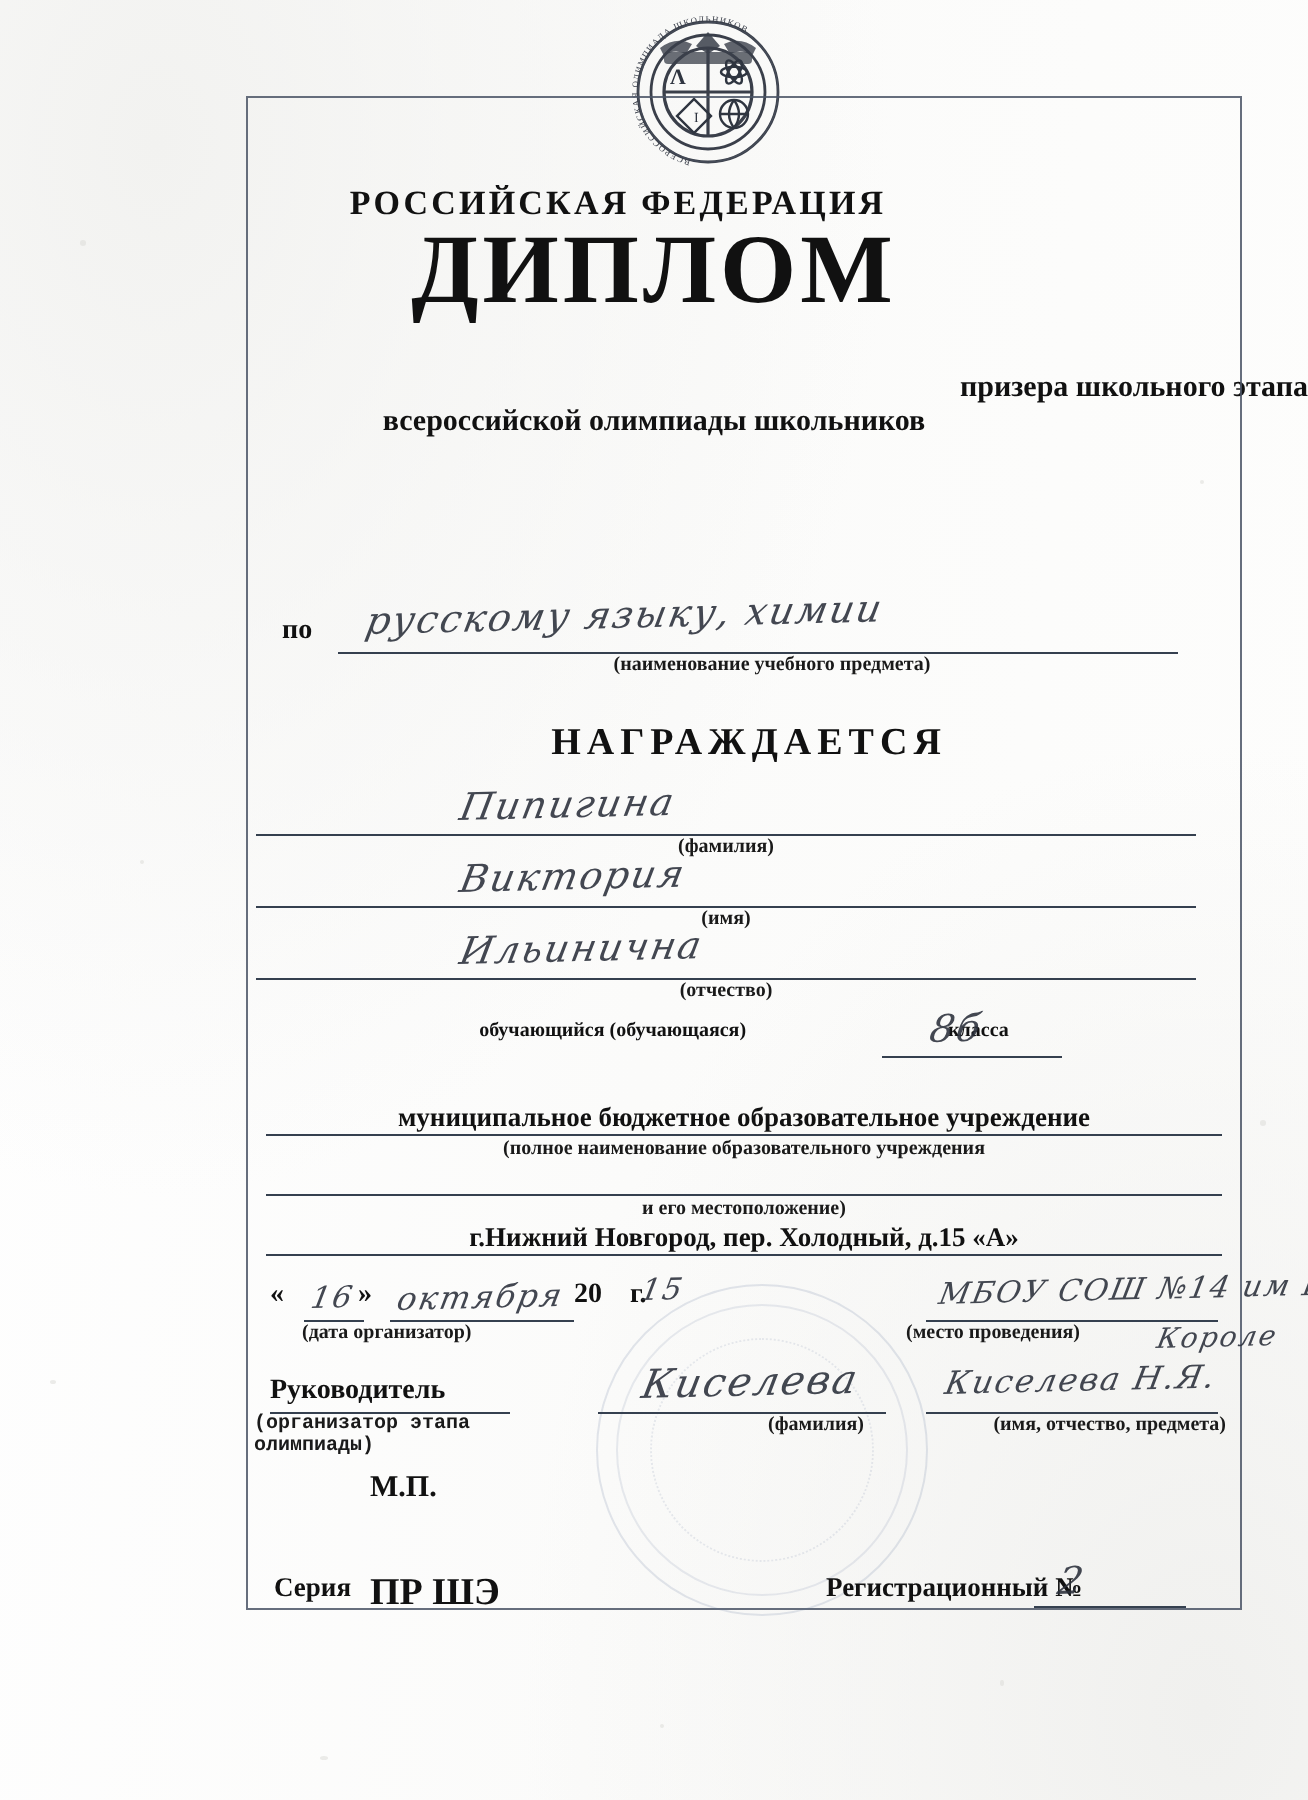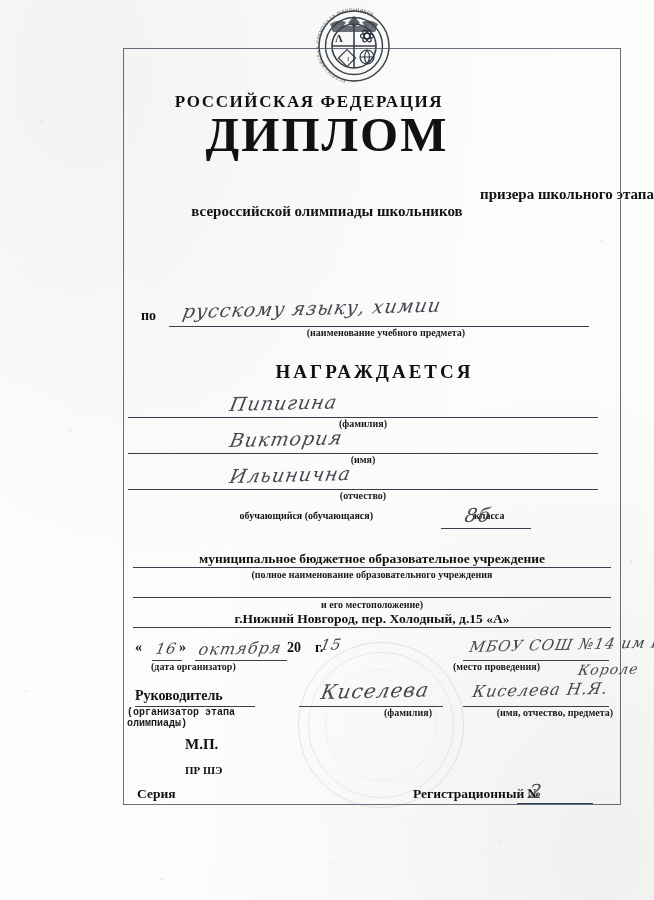--- a/index.html
+++ b/index.html
@@ -122,21 +122,21 @@
     opacity:.6;
   }
   #stamp:before,#stamp:after{
     content:"";position:absolute;border-radius:50%;
     border:1px solid rgba(90,110,150,.22);
   }
   #stamp:before{left:9px;top:9px;right:9px;bottom:9px;}
   #stamp:after{left:26px;top:26px;right:26px;bottom:26px;border-style:dotted;}
   
   #serLabel{position:absolute;left:14px;top:738px;font-weight:bold;font-size:13.5px;}
-  #serVal{position:absolute;left:62px;top:716px;font-weight:bold;font-size:11px;}
+  #serVal{position:absolute;left:62px;top:738px;font-weight:bold;font-size:19px;}
   #regLabel{position:absolute;left:290px;top:738px;font-weight:bold;font-size:13.5px;}
   #regRule{position:absolute;left:394px;top:755px;width:76px;}
   #regHand{position:absolute;left:404px;top:732px;font-size:19px;}
 </style>
 </head>
 <body>
 
 <div id="scan">
   <div class="speck" style="left:40px;top:120px;width:3px;height:3px;"></div>
   <div class="speck" style="left:70px;top:430px;width:2px;height:2px;"></div>

